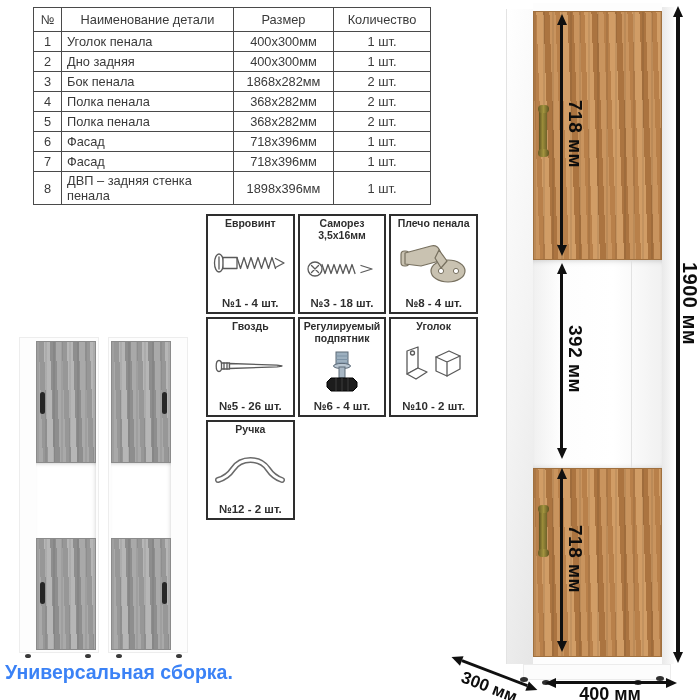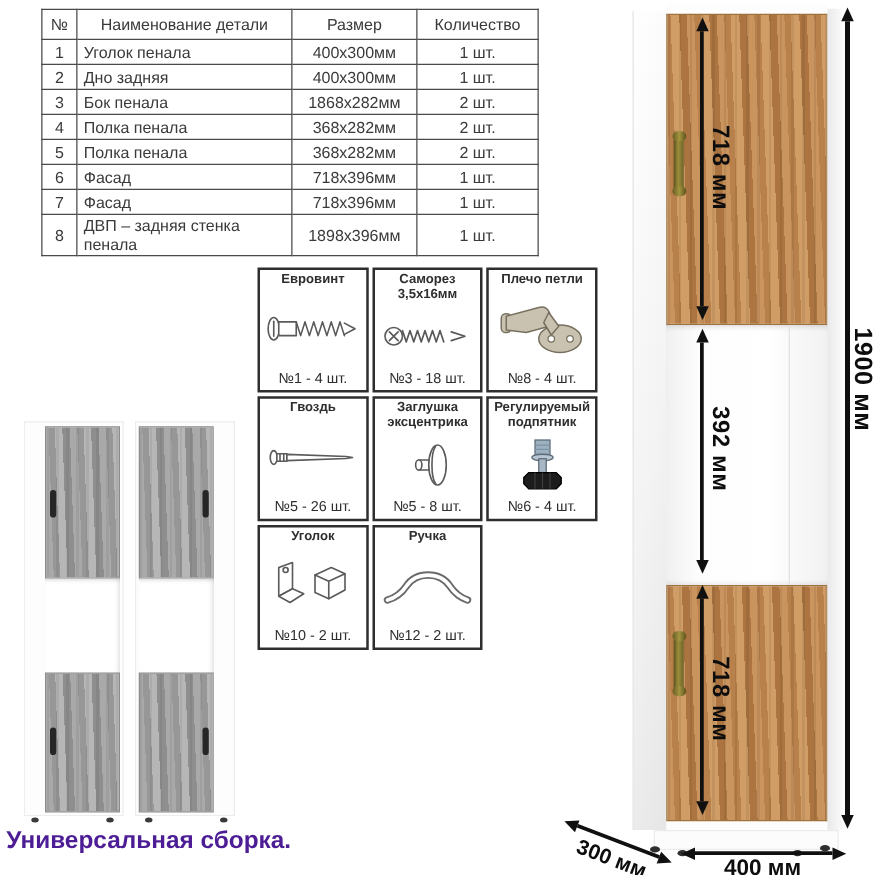--- a/index.html
+++ b/index.html
@@ -15,21 +15,21 @@
   td.c-name{text-align:left;}
   table.parts tr{height:20px;}
 
   
   .hw-grid{position:absolute;left:206px;top:214px;width:272px;
            display:grid;grid-template-columns:repeat(3,1fr);gap:3px;}
   .hw-cell{border:2px solid #2e2e2e;background:#fff;height:91px;
            display:flex;flex-direction:column;align-items:center;justify-content:space-between;
            padding:2px 2px 3px 2px;box-sizing:content-box;}
   .hw-title{font-weight:bold;font-size:10.5px;line-height:1.12;text-align:center;color:#2e2e2e;}
-  .hw-count{font-weight:normal;font-size:11.5px;color:#2e2e2e;white-space:nowrap;}
+  .hw-count{font-weight:bold;font-size:11.5px;color:#2e2e2e;white-space:nowrap;}
   .hw-icon{flex:1;display:flex;align-items:center;justify-content:center;width:100%;}
 
   
   .gcabs{position:absolute;left:19px;top:337px;width:170px;height:326px;}
   .gcab{position:absolute;top:0;width:80px;height:316px;background:#fdfdfd;
         box-shadow:inset 0 0 0 1px #ededed;}
   .gcab .gdoor{position:absolute;width:60px;border:1px solid #8b8b8b;box-sizing:border-box;
         background:
           repeating-linear-gradient(90deg, rgba(0,0,0,0.06) 0 2px, rgba(255,255,255,0) 2px 8px),
           repeating-linear-gradient(88deg, #a9a9a9 0 6px, #979797 6px 11px, #b6b6b6 11px 17px, #8e8e8e 17px 23px);}
@@ -81,21 +81,21 @@
         letter-spacing:.5px;white-space:nowrap;}
   .dim-718{font-size:19px;left:564px;}
   .dim-392{font-size:19px;left:564px;}
   .dim-1900{font-size:20px;left:678px;}
   .hlabel{position:absolute;font-weight:bold;color:#0d0d0d;text-align:center;}
   .diag{position:absolute;left:452px;top:653px;width:94px;transform:rotate(21deg);
         transform-origin:left top;}
   .diag .harrow{left:12px;right:12px;top:2px;}
   .diag .hlabel{left:0;top:9px;width:100%;font-size:17px;}
 
-  .caption{position:absolute;left:5px;top:661px;font-size:19.5px;font-weight:bold;color:#4c1d95;}
+  .caption{position:absolute;left:5px;top:661px;font-size:19.5px;font-weight:bold;color:#3b82f6;}
 
   svg .ln{fill:none;stroke:#5a5a5a;stroke-width:1.3;stroke-linejoin:round;stroke-linecap:round;}
   svg .wh{fill:#fff;stroke:#5a5a5a;stroke-width:1.3;stroke-linejoin:round;}
   svg .mt{fill:#c9c2b1;stroke:#77705f;stroke-width:1.2;stroke-linejoin:round;}
 </style>
 </head>
 <body>
 
 <div class="stage">
 
@@ -189,21 +189,21 @@
           <path class="ln" d="M8.5 10.5 l7 7 M15.5 10.5 l-7 7"></path>
           <path class="ln" d="M19 9.5 l3 9 3-9 3 9 3-9 3 9 3-9 3 9 3-9 3 9 3-9 3 9"></path>
           <path class="ln" d="M58 10.5 L69 14 L58 17.5"></path>
         </svg>
       </div>
       <div class="hw-count">№3 - 18 шт.</div>
     </div>
 
 
     <div class="hw-cell">
-      <div class="hw-title">Плечо петли</div>
+      <div class="hw-title">Плечо пенала</div>
       <div class="hw-icon">
         <svg width="78" height="44" viewBox="0 0 78 44">
           <ellipse class="mt" cx="53" cy="30" rx="17" ry="11"></ellipse>
           <rect class="mt" x="6" y="10" width="8" height="15" rx="3.5"></rect>
           <path class="mt" d="M10 12 L36 5 q6 -1.5 8.5 4 L48 19 L26 25 L10 23 Z"></path>
           <path class="mt" d="M44 9 L52 20 L46 27 L40 17 Z"></path>
           <circle cx="46" cy="30" r="2.6" fill="#fff" stroke="#77705f"></circle>
           <circle cx="61" cy="30" r="2.6" fill="#fff" stroke="#77705f"></circle>
         </svg>
       </div>
@@ -218,32 +218,20 @@
           <ellipse class="wh" cx="8" cy="13" rx="2.8" ry="5.5"></ellipse>
           <rect class="wh" x="10.5" y="10" width="8" height="6"></rect>
           <line class="ln" x1="13" y1="10" x2="13" y2="16"></line>
             <line class="ln" x1="16" y1="10" x2="16" y2="16"></line>
           <path class="wh" d="M18.5 10.5 L66 12.2 L71 13 L66 13.8 L18.5 15.5 Z"></path>
         </svg>
       </div>
       <div class="hw-count">№5 - 26 шт.</div>
     </div>
 
-    <div class="hw-cell">
-      <div class="hw-title">Заглушка эксцентрика</div>
-      <div class="hw-icon">
-        <svg width="78" height="40" viewBox="0 0 78 40">
-          <rect class="wh" x="32" y="16" width="9" height="8"></rect>
-          <ellipse class="wh" cx="32" cy="20" rx="2.5" ry="4"></ellipse>
-          <ellipse class="wh" cx="47" cy="20" rx="7" ry="16"></ellipse>
-          <path class="ln" d="M45.5 5 a4.5 16 0 0 0 0 30"></path>
-        </svg>
-      </div>
-      <div class="hw-count">№5 - 8 шт.</div>
-    </div>
 
     <div class="hw-cell">
       <div class="hw-title">Регулируемый подпятник</div>
       <div class="hw-icon">
         <svg width="78" height="44" viewBox="0 0 78 44">
           <rect x="33" y="2" width="12" height="13" fill="#9db0bf" stroke="#5c6a77"></rect>
           <line x1="33" y1="6" x2="45" y2="6" stroke="#7d93a6"></line>
             <line x1="33" y1="9.5" x2="45" y2="9.5" stroke="#7d93a6"></line>
             <line x1="33" y1="13" x2="45" y2="13" stroke="#7d93a6"></line>
           <ellipse cx="39" cy="16" rx="8.5" ry="2.6" fill="#b9c6d1" stroke="#5c6a77"></ellipse>

